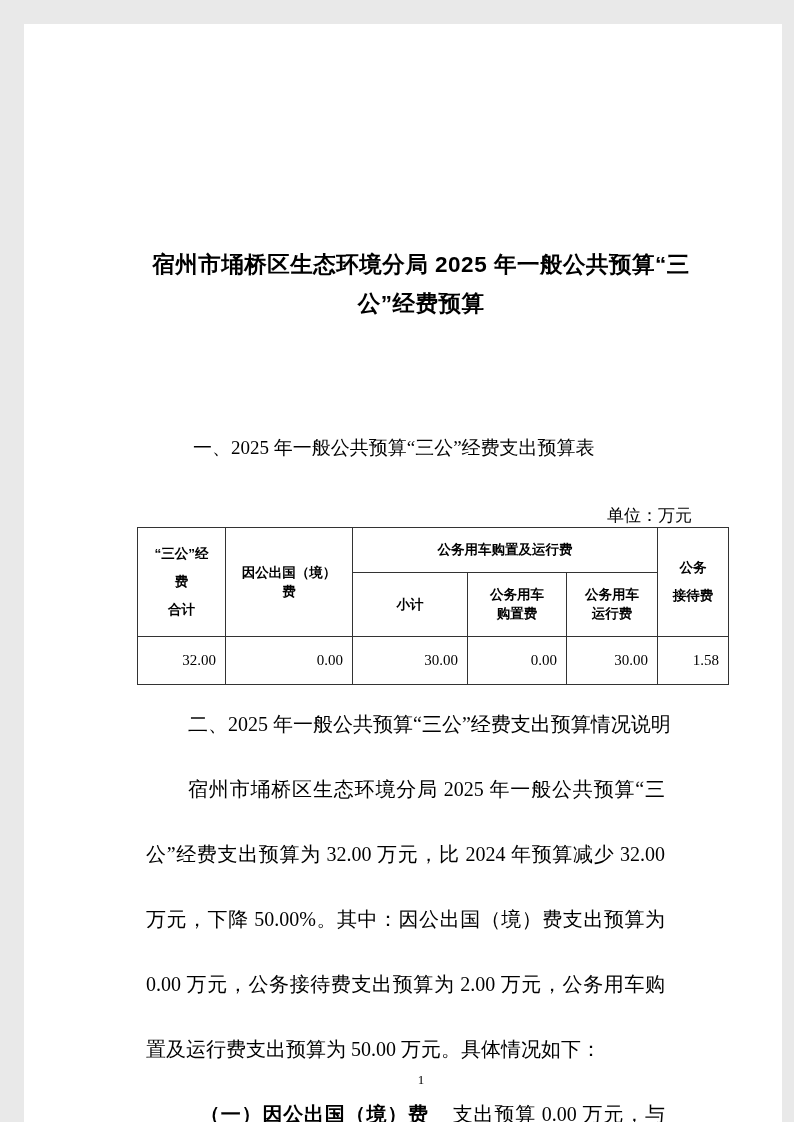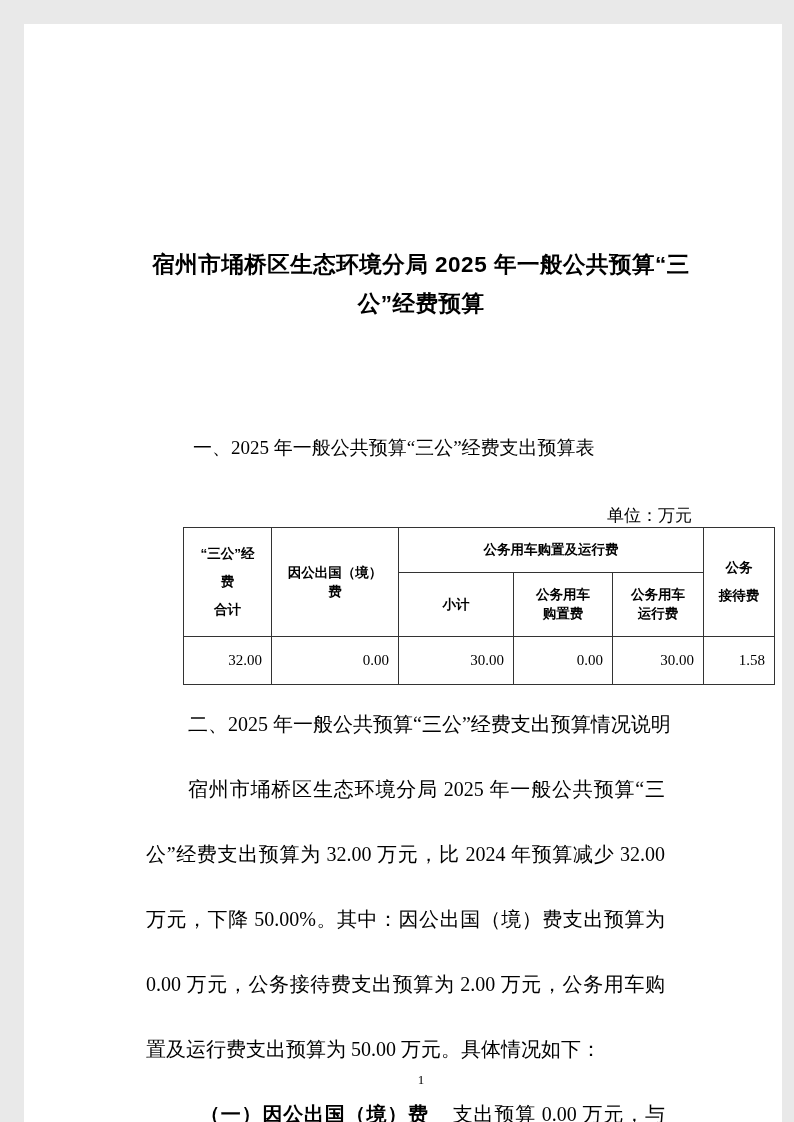--- a/index.html
+++ b/index.html
@@ -40,21 +40,20 @@
     width: 567px;
     text-align: right;
     font-size: 17px;
   }
   table.budget {
     position: absolute;
     top: 503px;
     left: 113px;
     border-collapse: collapse;
     table-layout: fixed;
-    margin-left: 46px;
   }
   table.budget td { border: 1px solid #333333; }
   .th {
     font-family: "Liberation Sans", "DejaVu Sans", sans-serif;
     font-weight: bold;
     font-size: 13.5px;
     text-align: center;
     vertical-align: middle;
     white-space: pre-line;
     line-height: 19px;

